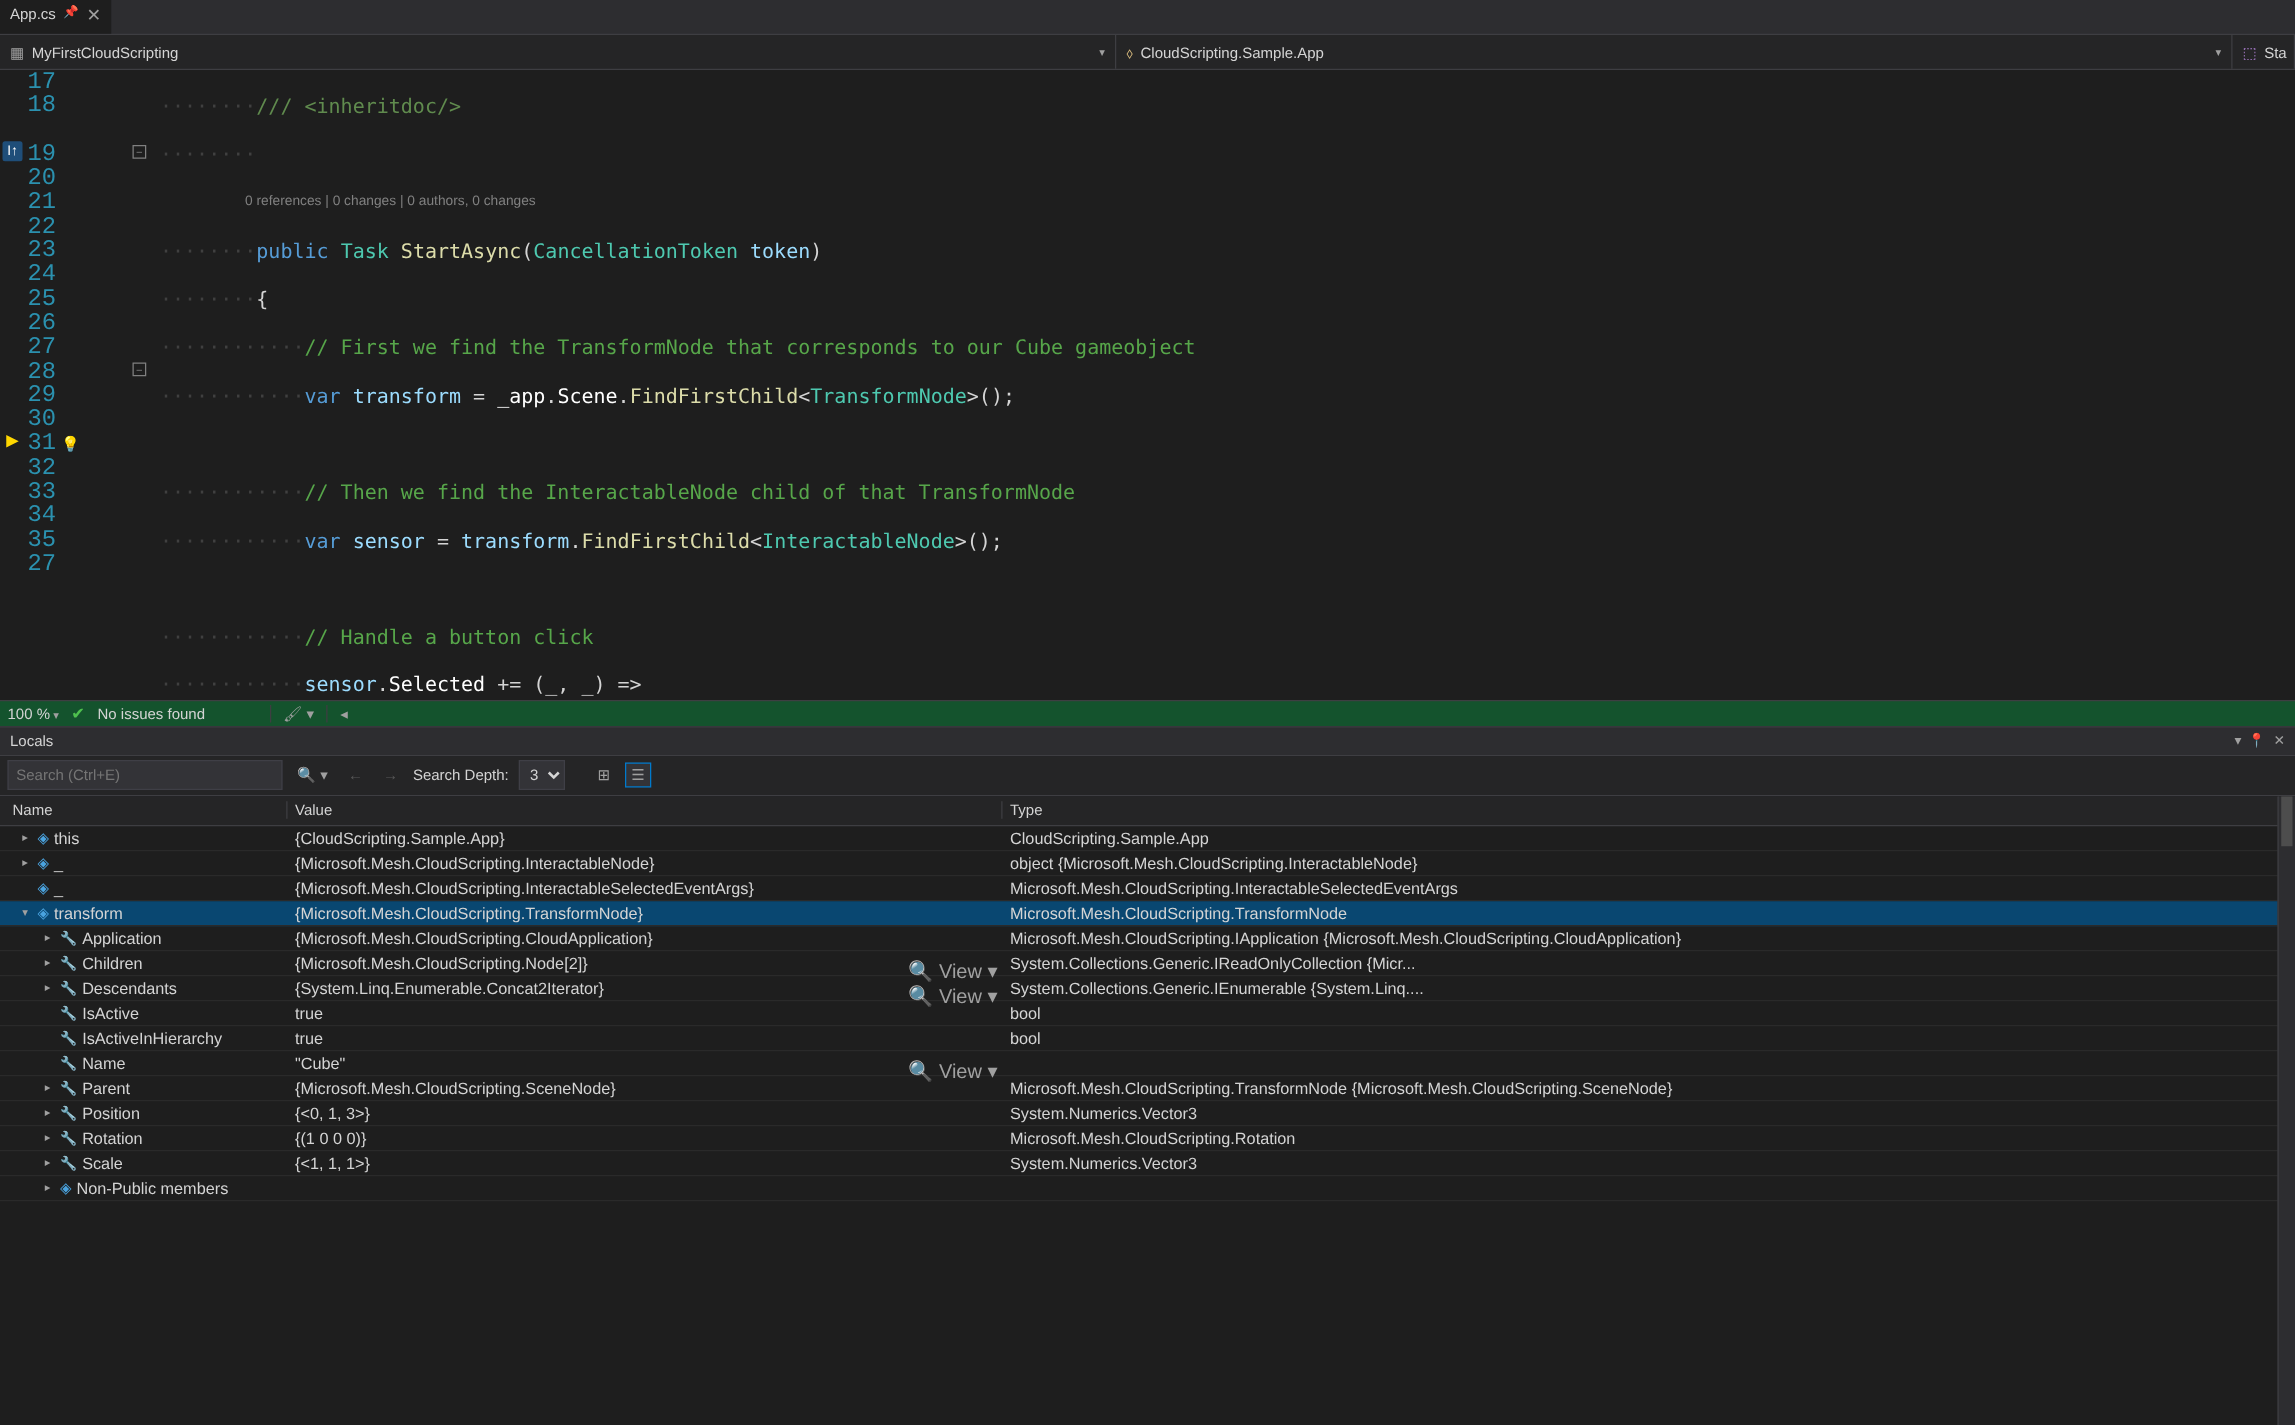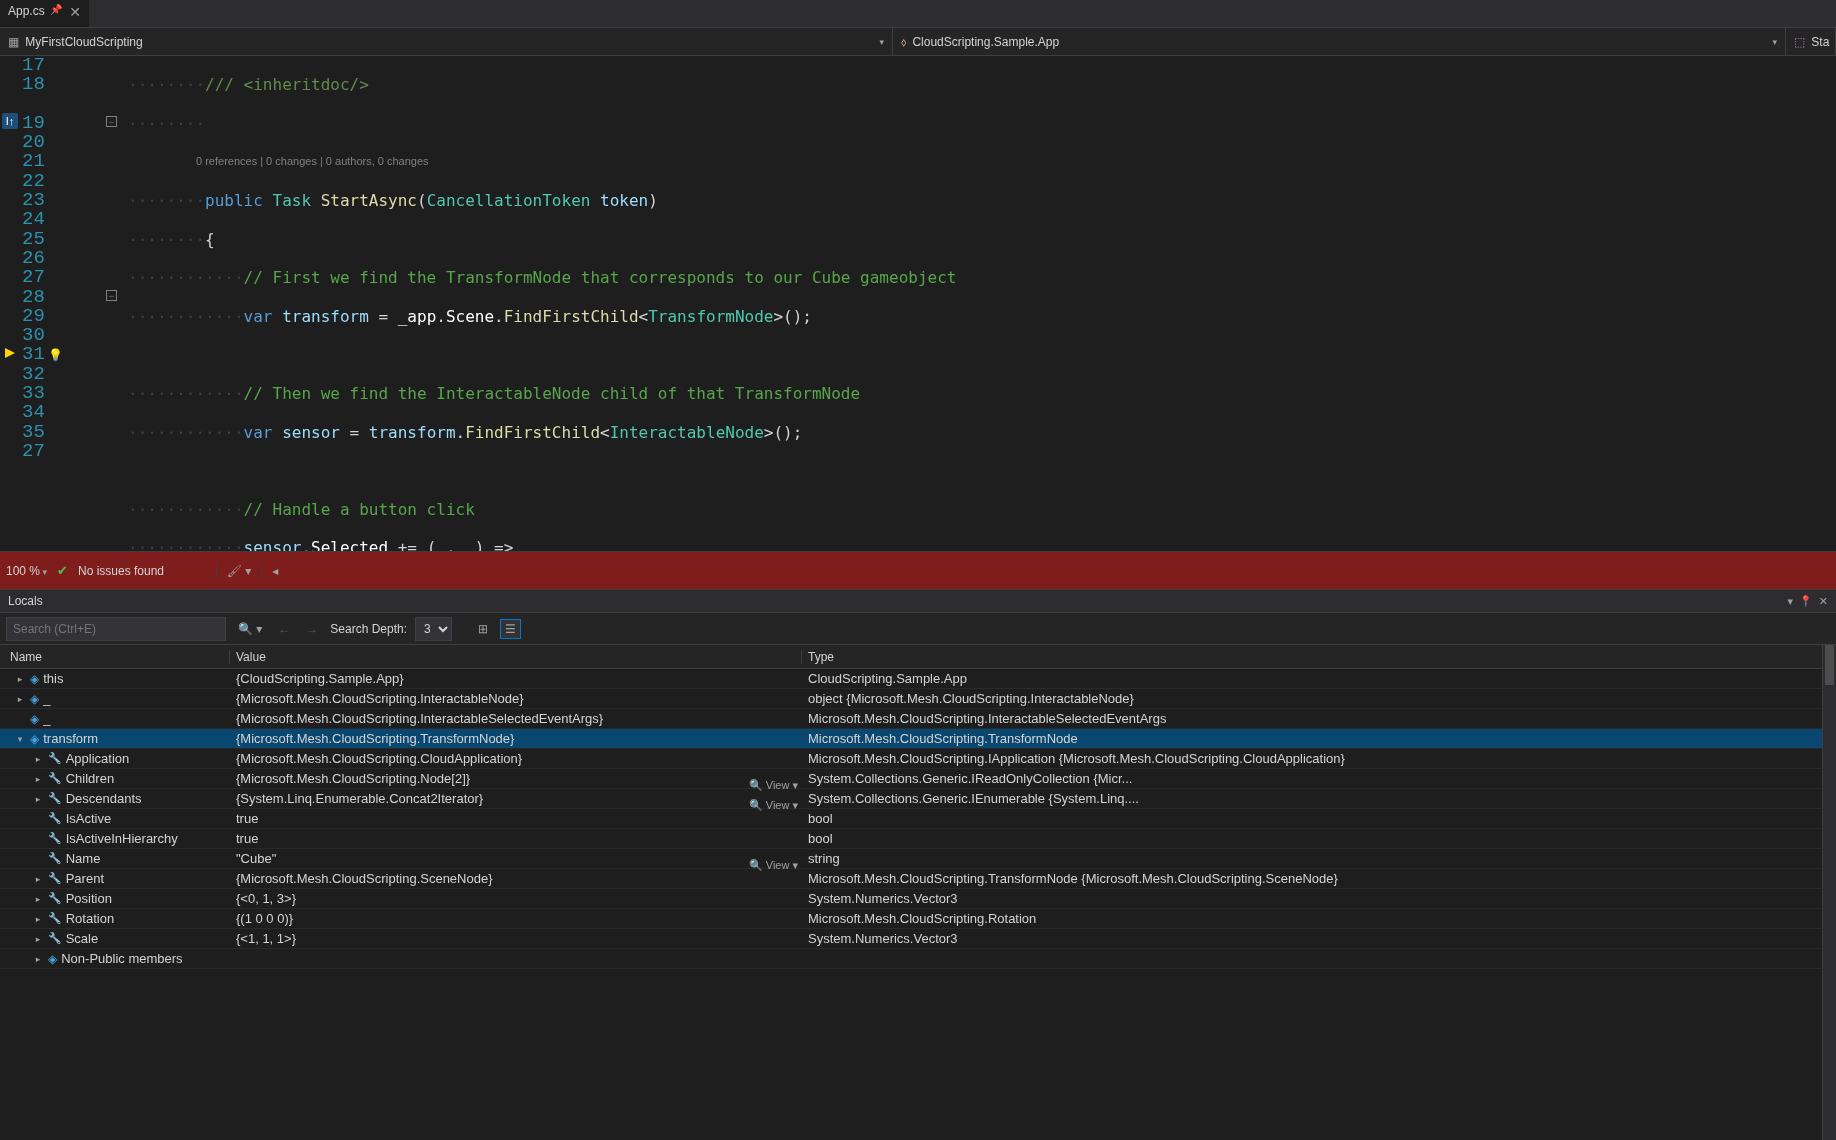--- a/index.html
+++ b/index.html
@@ -126,22 +126,22 @@
   .leading-dots { color: #404040; }
   .kw { color: #569cd6; }
   .type { color: #4ec9b0; }
   .method { color: #dcdcaa; }
   .var { color: #9cdcfe; }
   .field { color: #ffffff; }
   .comment { color: #57a64a; }
   .xmlcomment { color: #608b4e; }
   .punct { color: #d4d4d4; }
   .status-strip {
-    height: 38px;
-    background: #7f1d1d;
+    height: 21px;
+    background: #14532d;
     border-top: 1px solid #3e3e42;
     display: flex;
     align-items: center;
     gap: 10px;
     padding: 0 6px;
     font-size: 12px;
     color: #d4d4d4;
   }
   .status-strip .zoom-dd::after { content: " ▾"; color: #a0a0a0; font-size: 9px; }
   .status-strip .green-check { color: #4ec04e; font-size: 13px; }
@@ -235,21 +235,21 @@
   }
   .grid-row .c-value {
     width: 572px;
     padding-left: 6px;
     overflow: hidden;
     white-space: nowrap;
     display: flex;
     align-items: center;
   }
   .grid-row .c-value .spacer { flex:1; }
-  .grid-row .c-value .view-link { color: #a0a0a0; font-size: 11px; cursor:pointer; padding-right:4px;margin-top:14px; }
+  .grid-row .c-value .view-link { color: #a0a0a0; font-size: 16px; cursor:pointer; padding-right:4px;margin-top:14px; }
   .grid-row .c-type {
     flex: 1;
     padding-left: 6px;
     overflow: hidden;
     white-space: nowrap;
   }
   .exp {
     width: 12px;
     text-align: center;
     color: #a0a0a0;
@@ -522,21 +522,20 @@
           <span class="indent" style="width:28px"></span>
           <span class="exp"></span>
           <span class="wrench-icon">🔧</span>
           <span>Name</span>
         </div>
         <div class="c-value">
           <span>"Cube"</span>
           <span class="spacer"></span>
           <span class="view-link">🔍 View ▾</span>
         </div>
-        <div class="c-type">string</div>
       </div>
       <div class="grid-row">
         <div class="c-name">
           <span class="indent" style="width:28px"></span>
           <span class="exp">▸</span>
           <span class="wrench-icon">🔧</span>
           <span>Parent</span>
         </div>
         <div class="c-value">
           <span>{Microsoft.Mesh.CloudScripting.SceneNode}</span>

